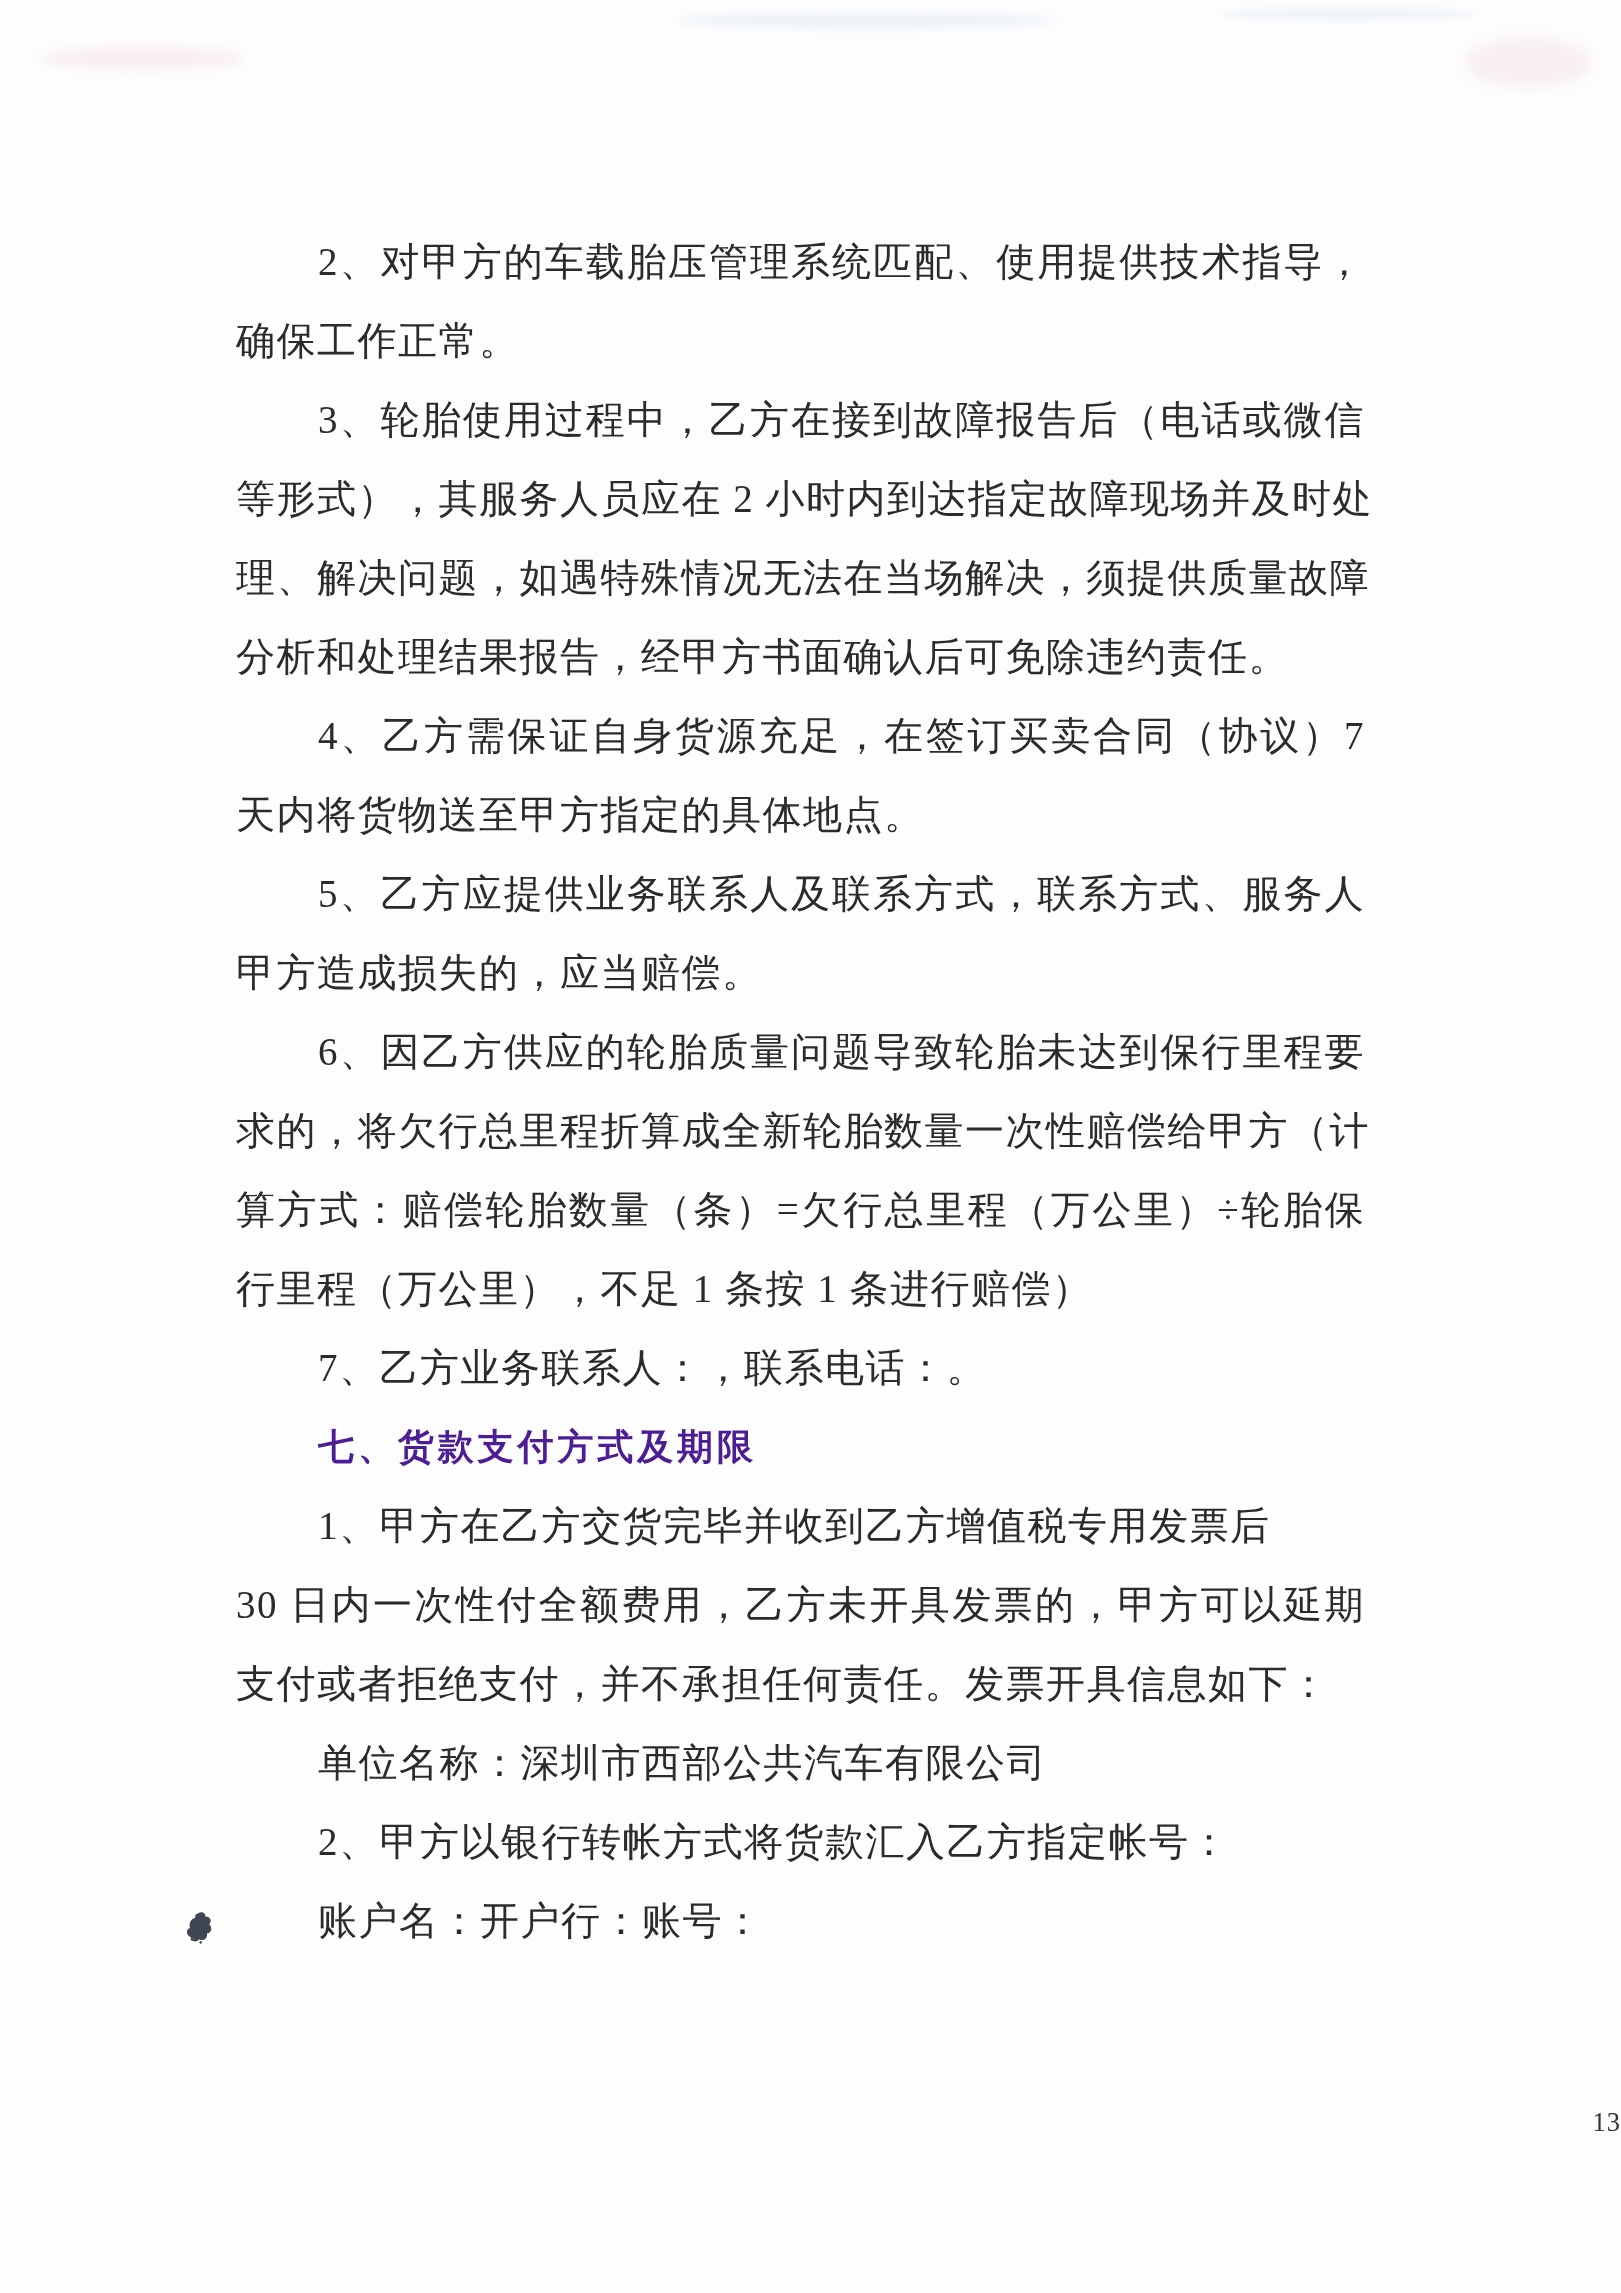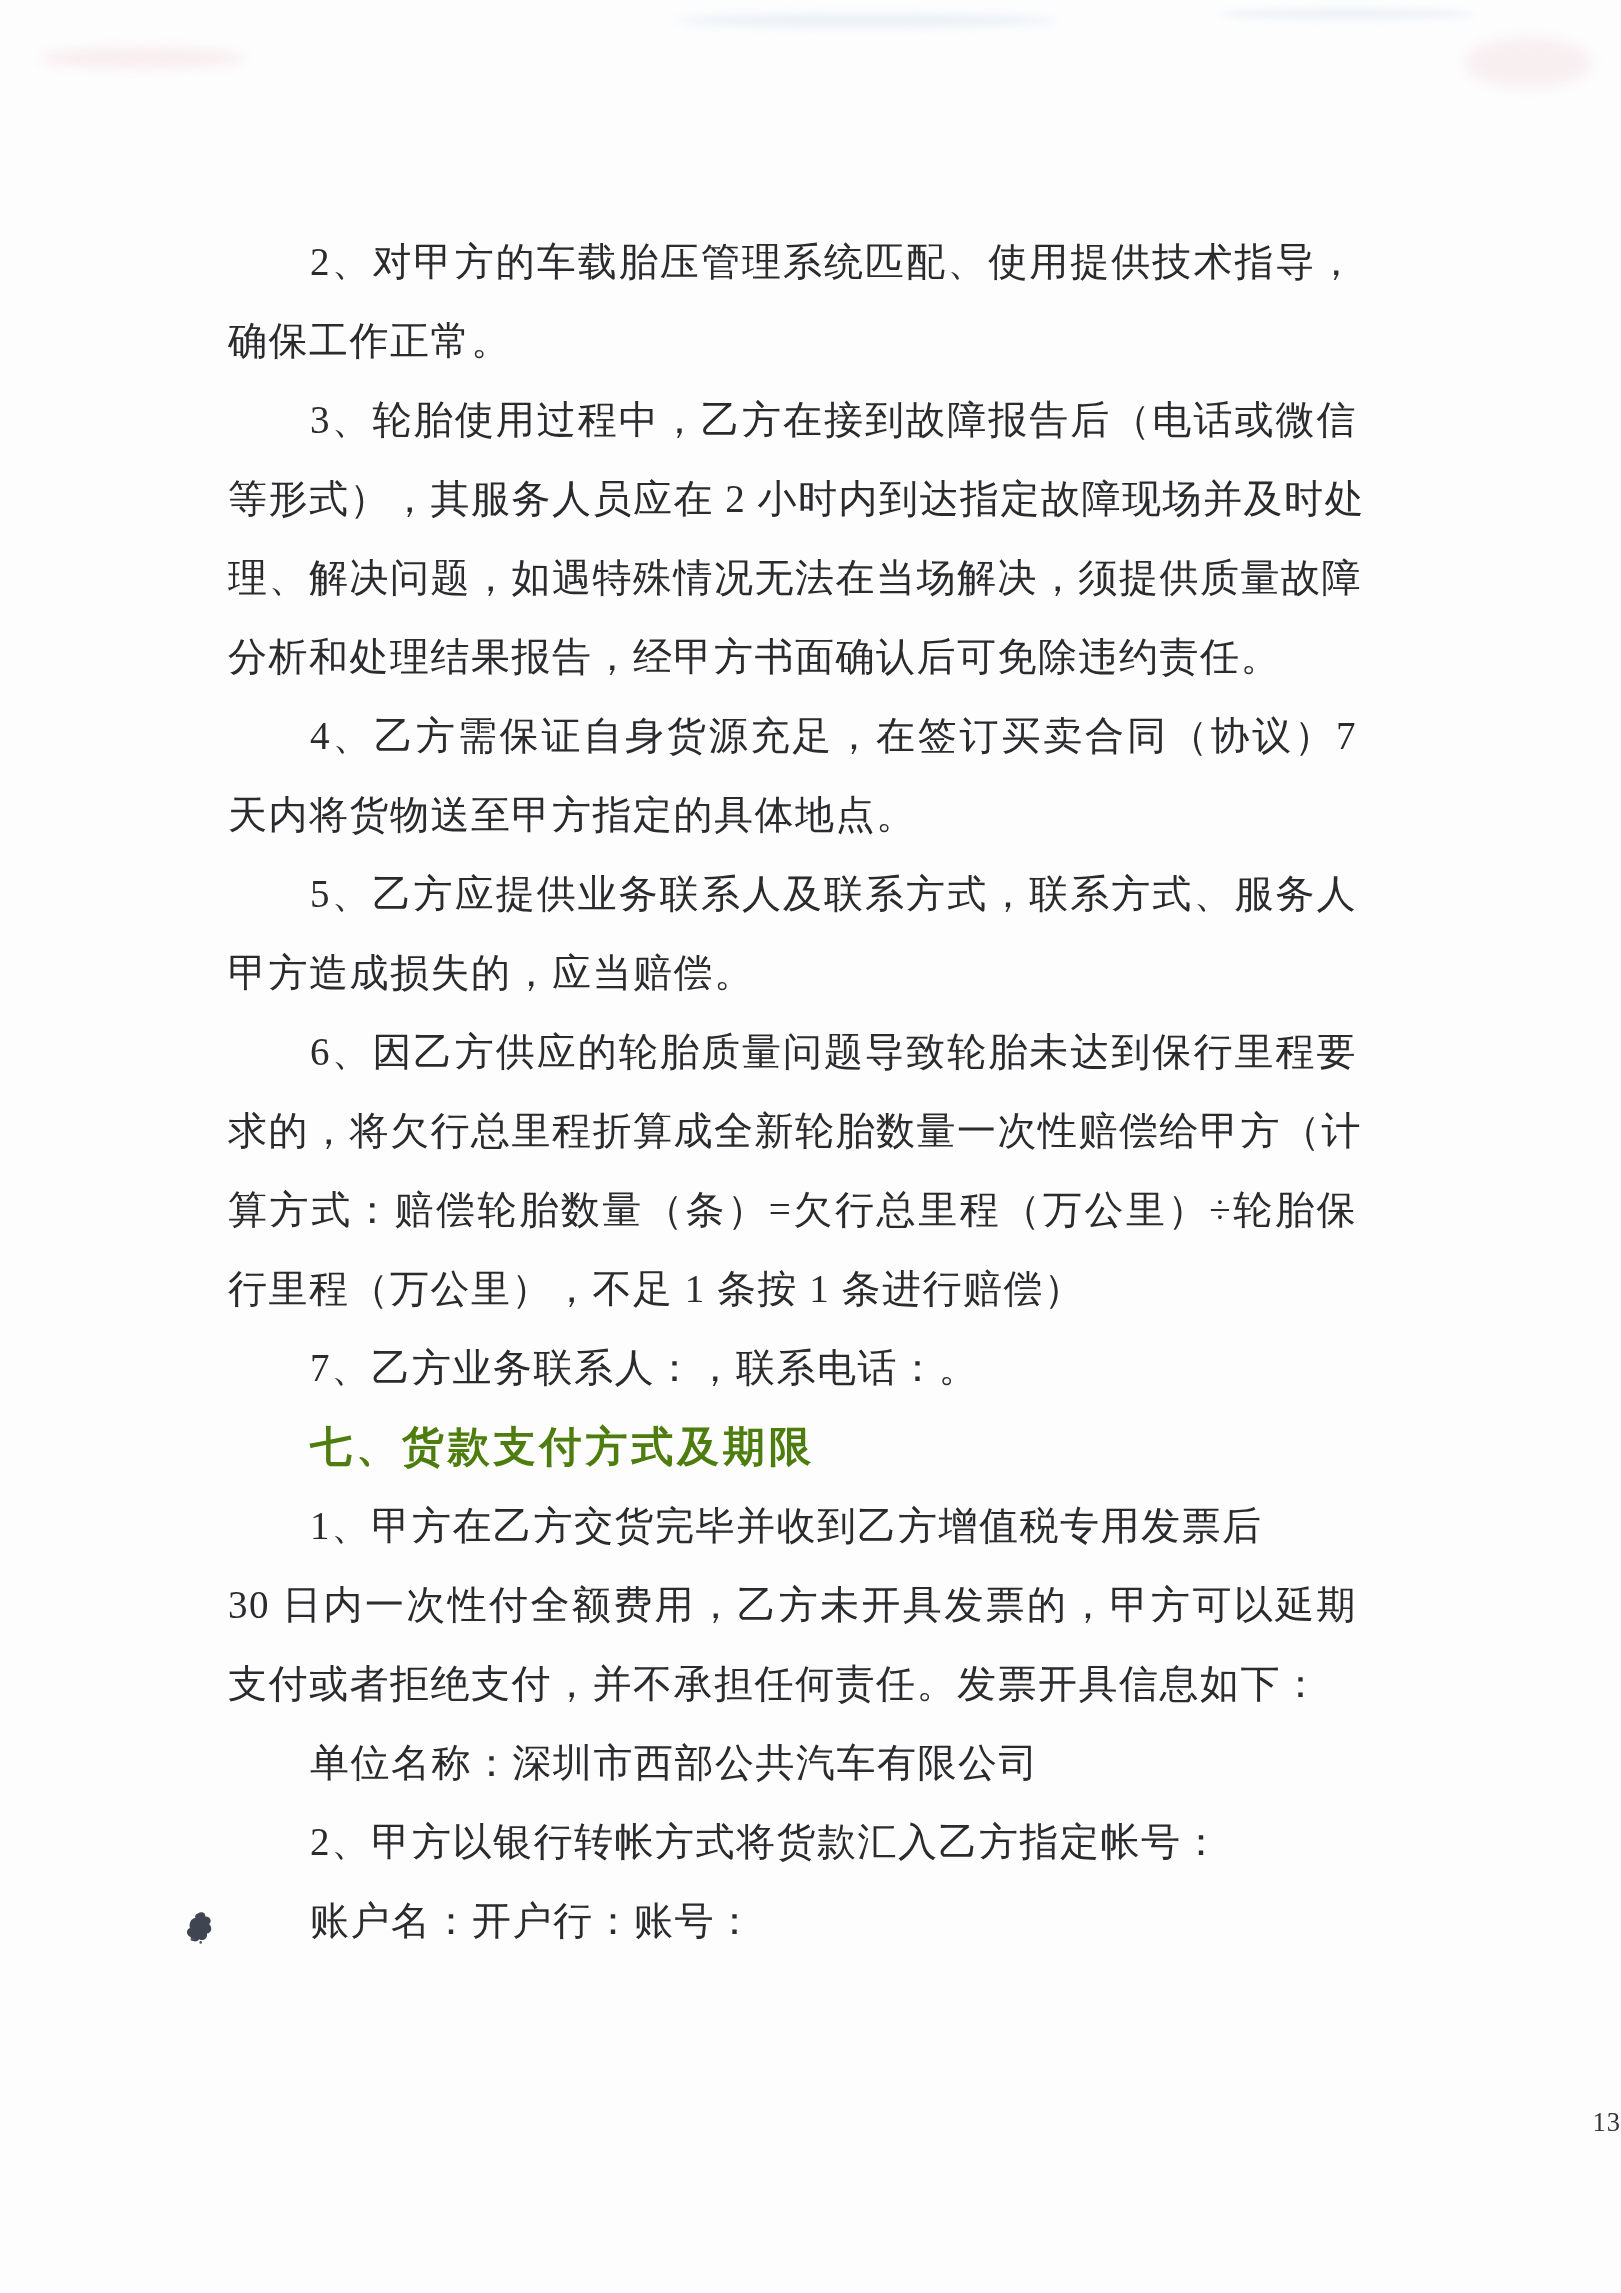--- a/index.html
+++ b/index.html
@@ -21,42 +21,42 @@
     border-radius: 50%;
     pointer-events: none;
   }
   .artifact-1 { left: 39px;   top: 47px;  width: 206px; height: 21.6px; background: rgba(242,207,213,0.32); filter: blur(5.9px); }
   .artifact-2 { left: 676px;  top: 13.7px;  width: 382px; height: 13.7px; background: rgba(206,221,233,0.38); filter: blur(4.9px); }
   .artifact-3 { left: 1465px; top: 37px;  width: 127px; height: 51px; background: rgba(240,211,217,0.33); filter: blur(6.9px); }
   .artifact-4 { left: 1220px; top: 7.8px;   width: 255px; height: 11.8px; background: rgba(214,226,236,0.35); filter: blur(3.9px); }
 
   .text-block {
     position: absolute;
-    left: 228px;
+    left: 236px;
     top: 222px;
     width: 1129px;
     font-size: 39px;
     line-height: 79px;
     letter-spacing: 1.5px;
     color: #2b2b2e;
   }
   .line {
     white-space: nowrap;
     height: 79px;
   }
   .indent { padding-left: 82px; }
   .fill {
     text-align: justify;
     text-align-last: justify;
   }
   .heading {
     font-family: "Liberation Sans", sans-serif;
     font-weight: bold;
-    font-size: 42px;
-    color: #4d7c0f;
+    font-size: 36px;
+    color: #4c1d95;
     letter-spacing: 3.9px;
   }
   .ink-blot {
     position: absolute;
     left: 186px;
     top: 1911px;
     transform: rotate(8deg);
   }
   .page-number {
     position: absolute;

